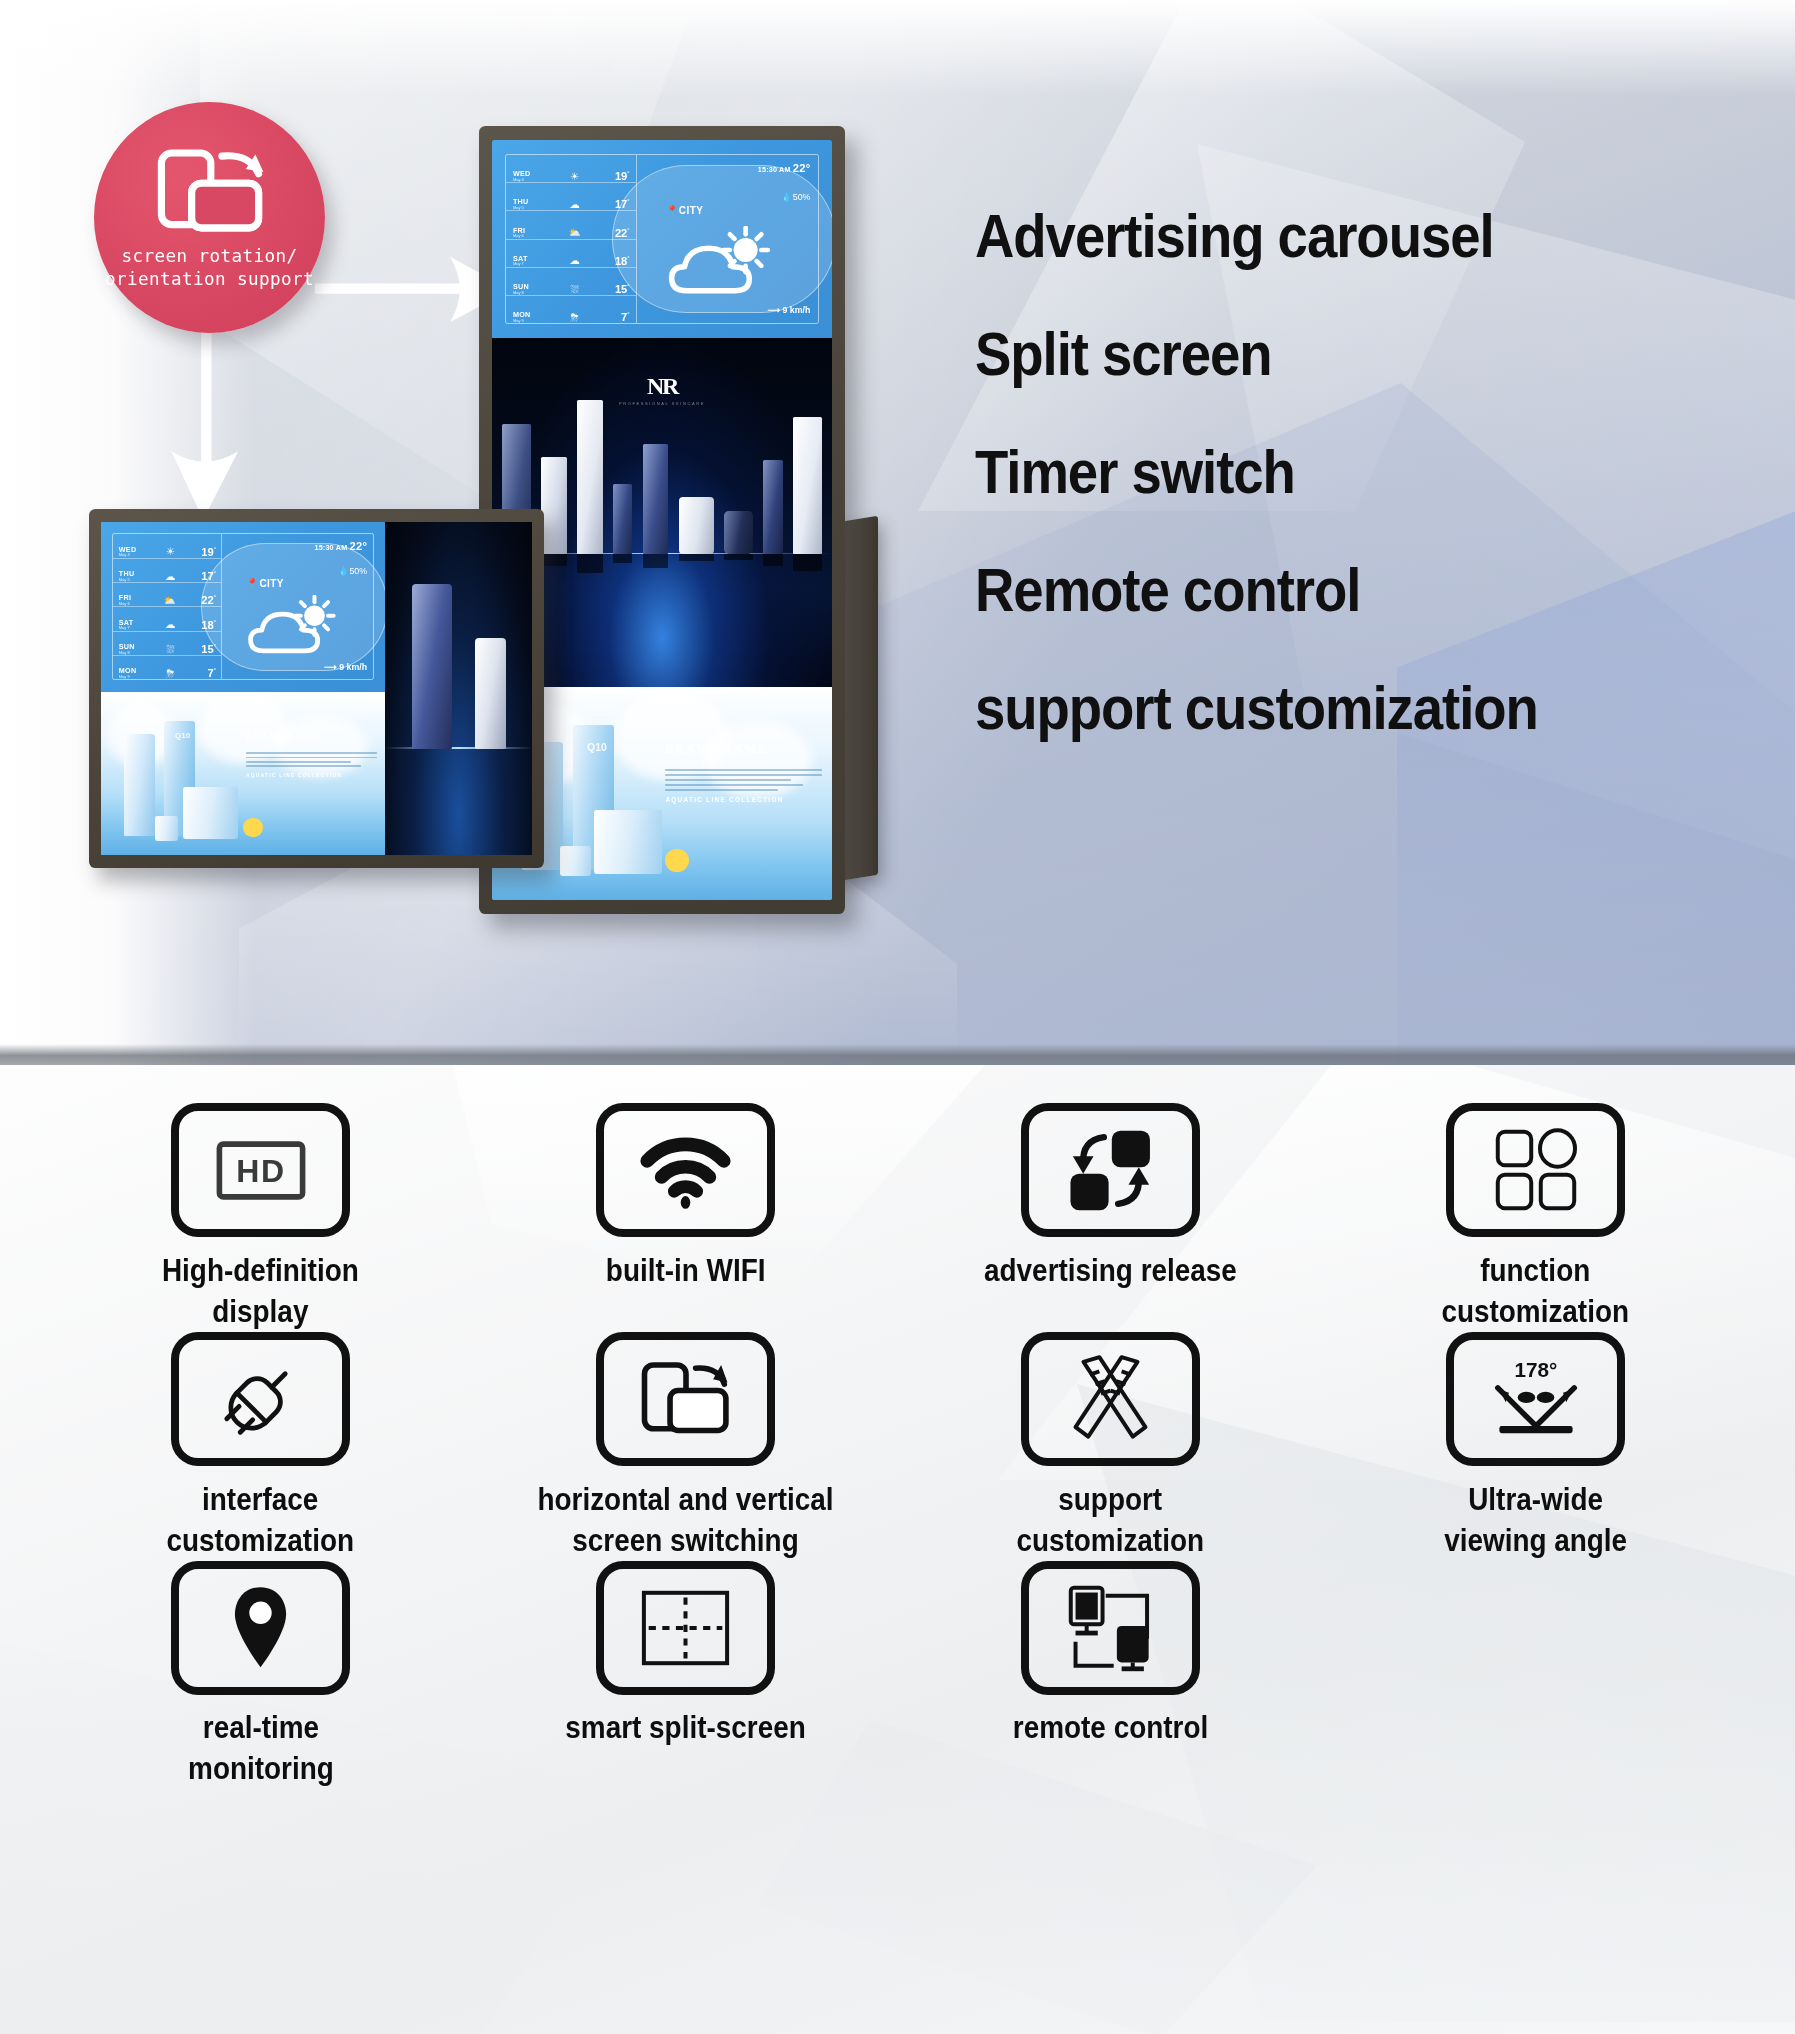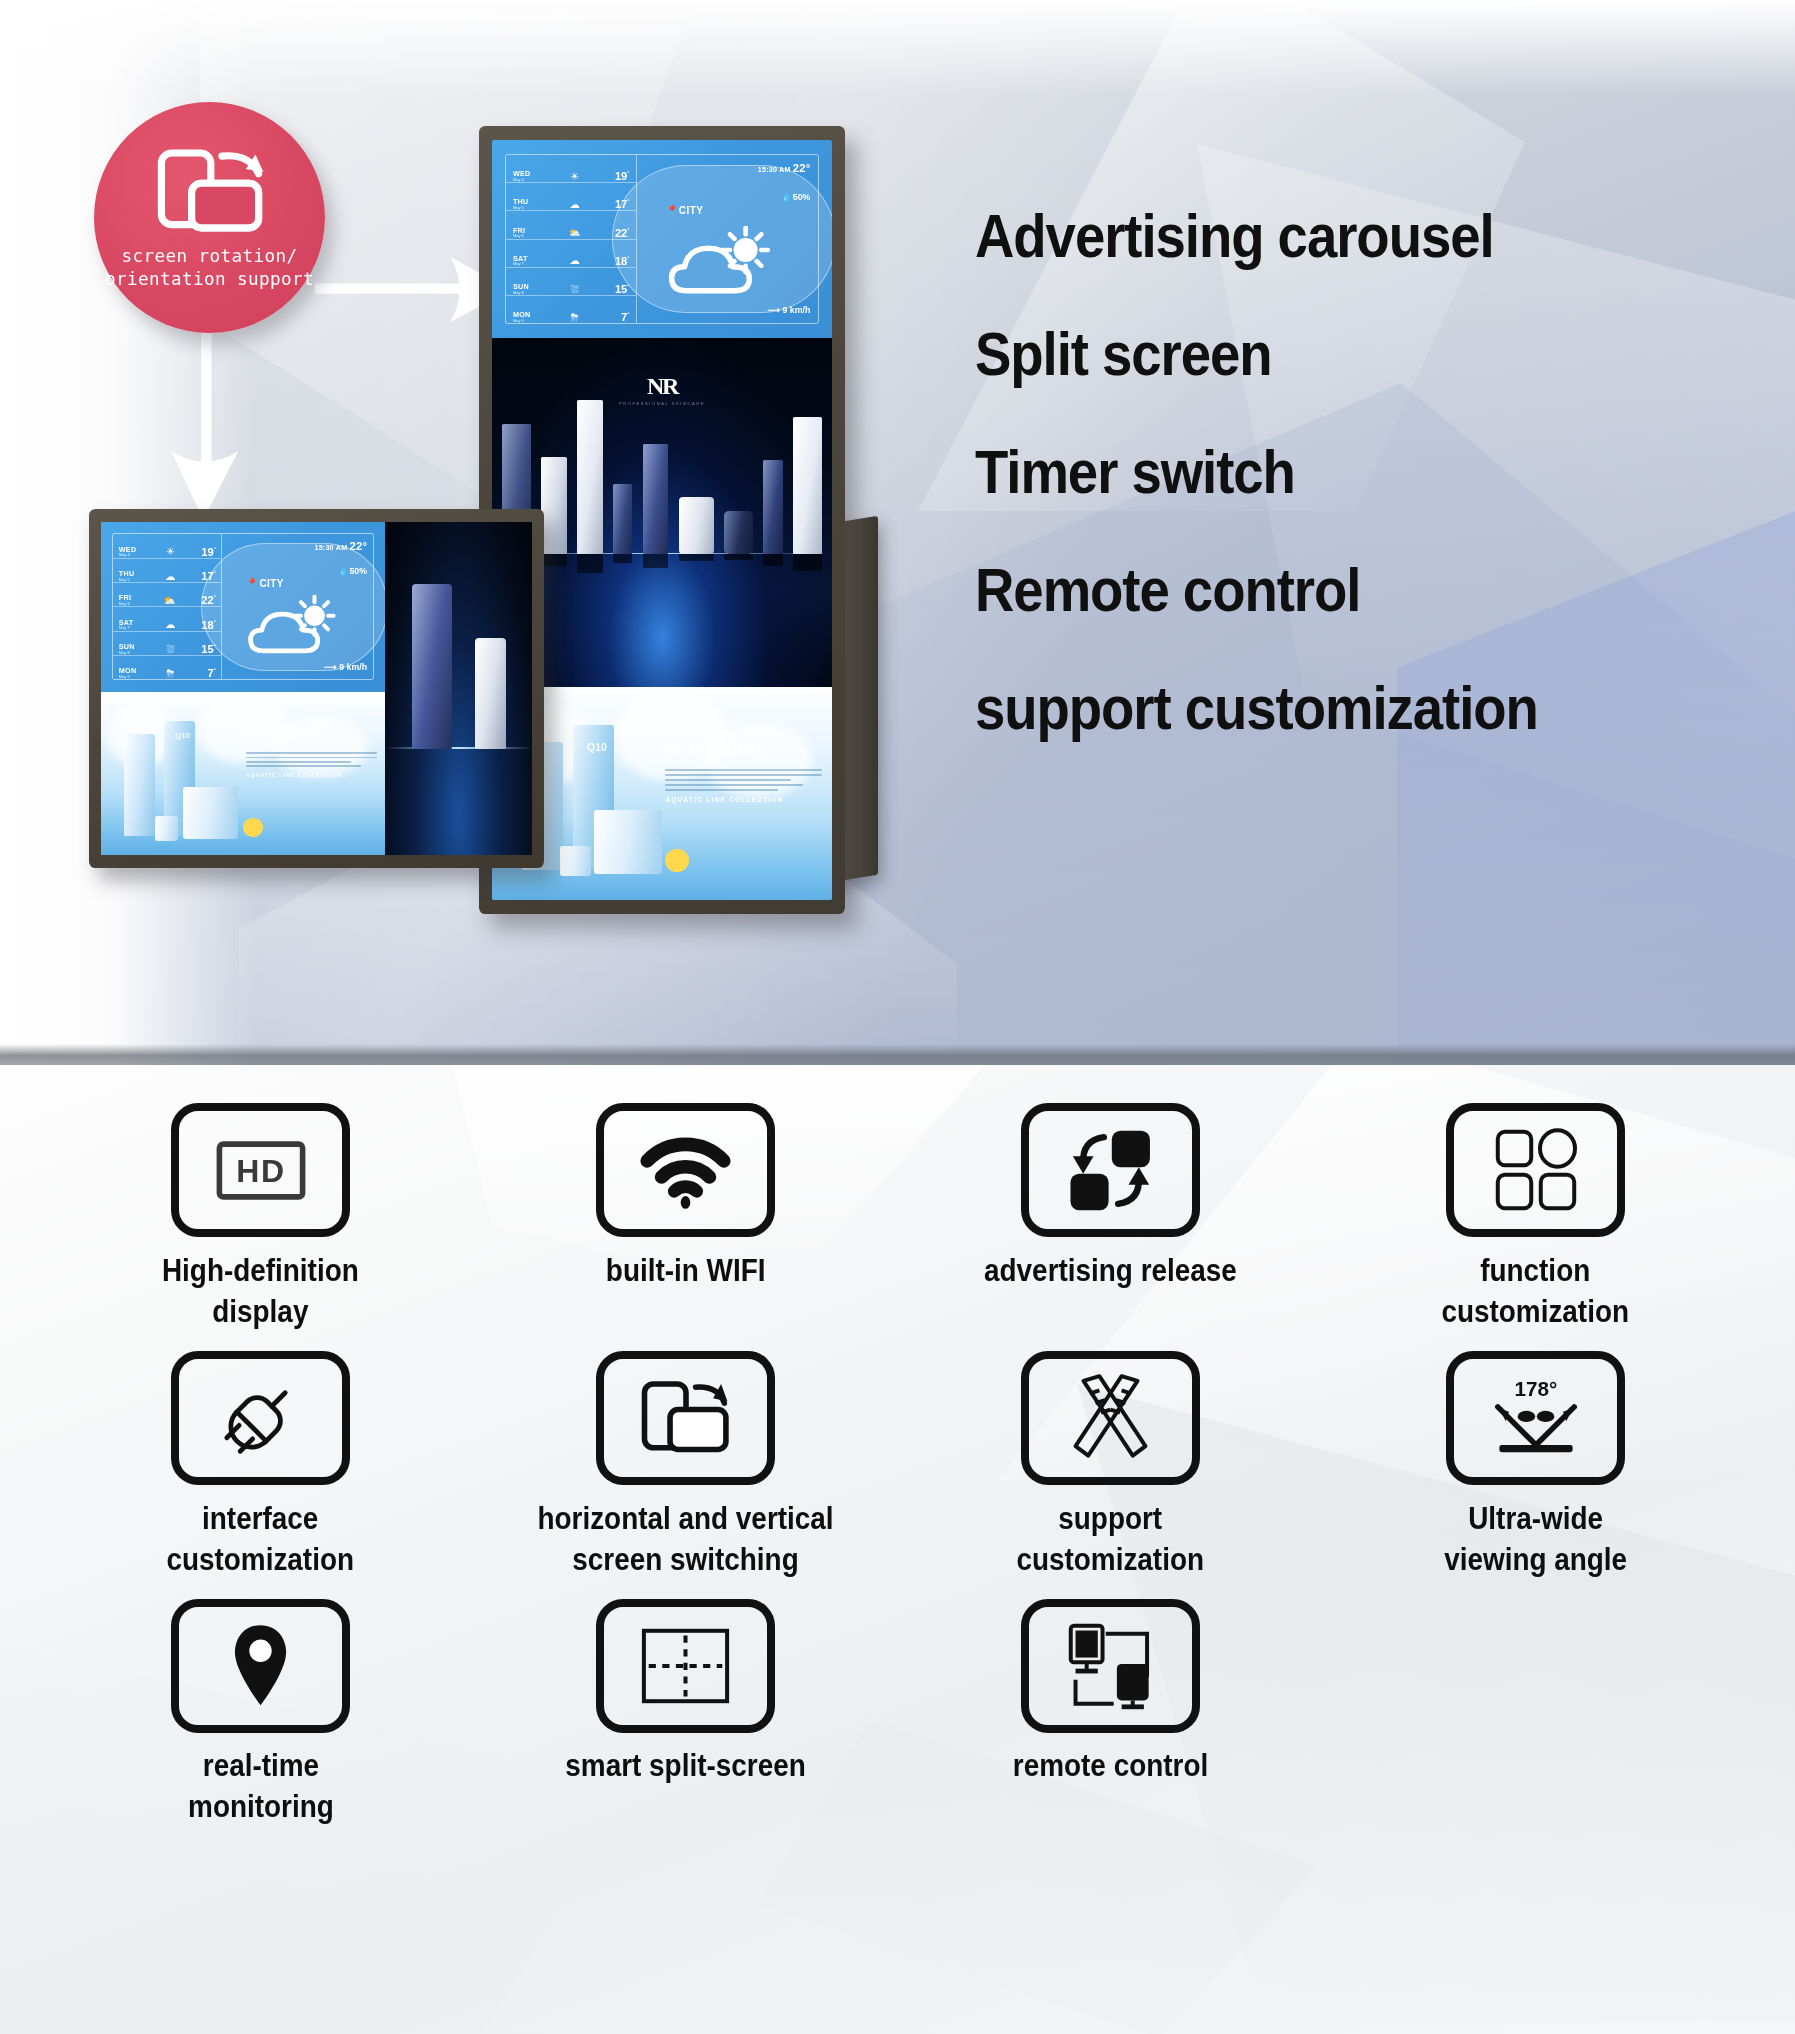--- a/index.html
+++ b/index.html
@@ -151,21 +151,21 @@
   .w-ic { width:30%; text-align:center; font-size:10.4px; color:#fff; line-height:1; }
   .w-tp { width:32%; text-align:right; color:#fff; font-size:11.2px; font-weight:bold; }
   .w-tp sup { font-size:5.6px; }
 
   .w-main { position:relative; flex:1; height:100%; }
   .w-oval { position:absolute; left:-14%; top:6%; width:124%; height:88%;
             border-radius:797px; background:rgba(255,255,255,.17);
             border:1.2px solid rgba(255,255,255,.45); }
   .w-time { position:absolute; right:4%; top:4%; color:#fff; font-size:7.2px; font-weight:bold; letter-spacing:0.2px; }
   .w-time .big { font-size:11.2px; }
-  .w-hum { position:absolute; right:4%; top:22%; color:#fff; font-size:8.8px; font-weight:bold; }
+  .w-hum { position:absolute; right:4%; top:22%; color:#fff; font-size:8.8px; font-weight:normal; }
   .w-city { position:absolute; left:16%; top:30%; color:#fff; font-size:10px; font-weight:bold; letter-spacing:0.4px; }
   .w-cloud { position:absolute; left:14%; top:42%; width:66%; height:44%; }
   .w-wind { position:absolute; right:4%; bottom:5%; color:#fff; font-size:8.8px; font-weight:bold; }
 
   
   .cosmo {
     position:relative; width:100%; height:100%;
     background:
       radial-gradient(ellipse at 50% 86%, rgba(60,150,255,.85) 0%, rgba(20,70,180,.55) 22%, rgba(6,22,70,.5) 45%, rgba(2,6,20,0) 72%),
       linear-gradient(180deg,#01050e 0%, #030b1c 40%, #061433 72%, #020716 100%);
@@ -219,21 +219,21 @@
          clip-path:polygon(0 0, 100% 40%, 78% 100%, 0 100%); }
   .bf4 { left:758px; top:654px; width:559px; height:319px;
          background:linear-gradient(200deg, rgba(232,234,237,.7), rgba(255,255,255,0));
          clip-path:polygon(20% 0, 100% 46%, 72% 100%, 0 58%); }
   .bf5 { left:447px; top:-24px; width:559px; height:255px;
          background:linear-gradient(180deg, rgba(255,255,255,.95), rgba(255,255,255,0));
          clip-path:polygon(0 0, 100% 0, 60% 100%, 8% 72%); }
 
   .grid {
     position:relative; width:1796px; padding:38px 48px 0 48px;
-    display:grid; grid-template-columns:repeat(4,1fr); row-gap:19px;
+    display:grid; grid-template-columns:repeat(4,1fr); 
     z-index:2;
   }
   .cell { display:flex; flex-direction:column; align-items:center; }
   .icon-box {
     width:179px; height:134px; border:8.8px solid #111111; border-radius:27px;
     display:flex; align-items:center; justify-content:center;
     background:transparent;
   }
   .cell-label {
     margin-top:12.8px; text-align:center;

